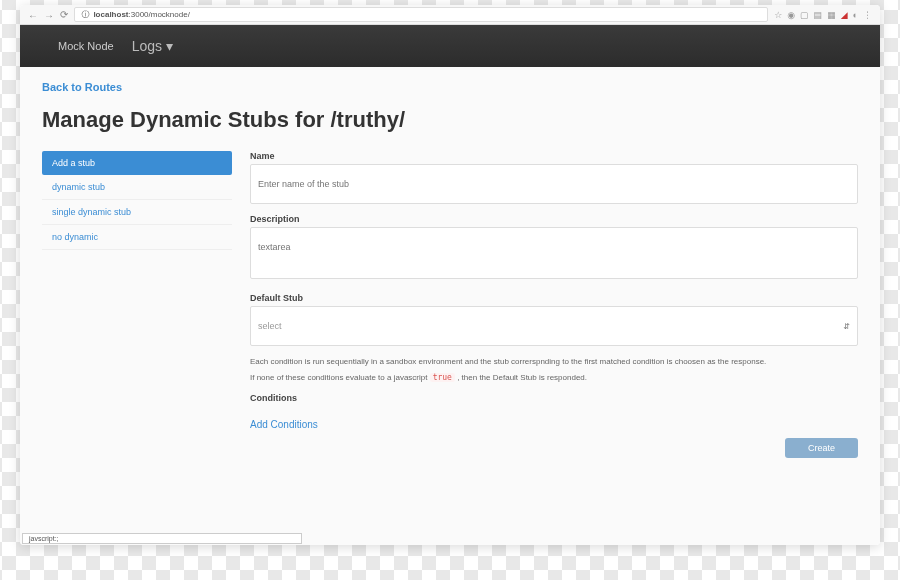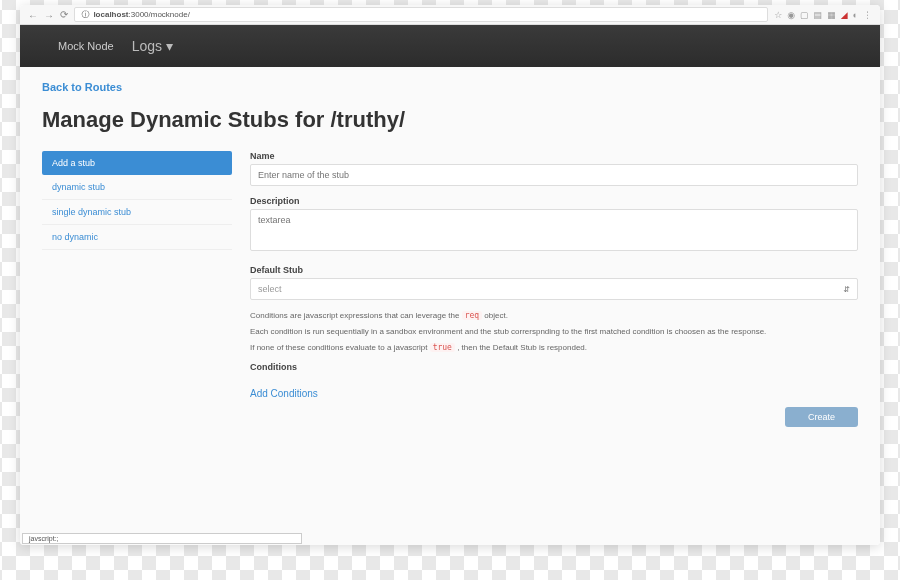--- a/index.html
+++ b/index.html
@@ -127,28 +127,28 @@
       font-size: 9px;
       font-weight: 700;
       color: #444;
       margin-bottom: 3px;
       display: block;
     }
     .form-input, .form-textarea, .form-select {
       width: 100%;
       border: 1px solid #ddd;
       border-radius: 2px;
-      padding: 5px 7px;
+      padding: 14px 7px;
       font-size: 9px;
       color: #999;
       background: #fff;
       margin-bottom: 10px;
       font-family: inherit;
     }
-    .form-textarea { height: 42px; resize: none; }
+    .form-textarea { height: 52px; resize: none; }
     .select-wrap { position: relative; margin-bottom: 10px; }
     .select-caret {
       position: absolute;
       right: 8px;
       top: 50%;
       transform: translateY(-50%);
       font-size: 8px;
       color: #777;
       pointer-events: none;
     }
@@ -251,23 +251,20 @@
 
         <label class="form-label">Description</label>
         <textarea class="form-textarea" placeholder="textarea" style=""></textarea>
 
         <label class="form-label">Default Stub</label>
         <div class="select-wrap">
           <div class="form-input" style="margin-bottom:0">select</div>
           <span class="select-caret">⇵</span>
         </div>
 
-        <p class="help-text">
-          <span>Conditions are javascript expressions that can leverage the </span><span class="code-inline">req</span><span> object.</span>
-        </p>
         <p class="help-text">Each condition is run sequentially in a sandbox environment and the stub correrspnding to the first matched condition is choosen as the response.</p>
         <p class="help-text">
           <span>If none of these conditions evaluate to a javascript </span><span class="code-inline">true</span><span> , then the Default Stub is responded.</span>
         </p>
 
         <div class="conditions-header">Conditions</div>
         <div class="add-conditions">Add Conditions</div>
 
         <button class="create-btn">Create</button>
       </div>

